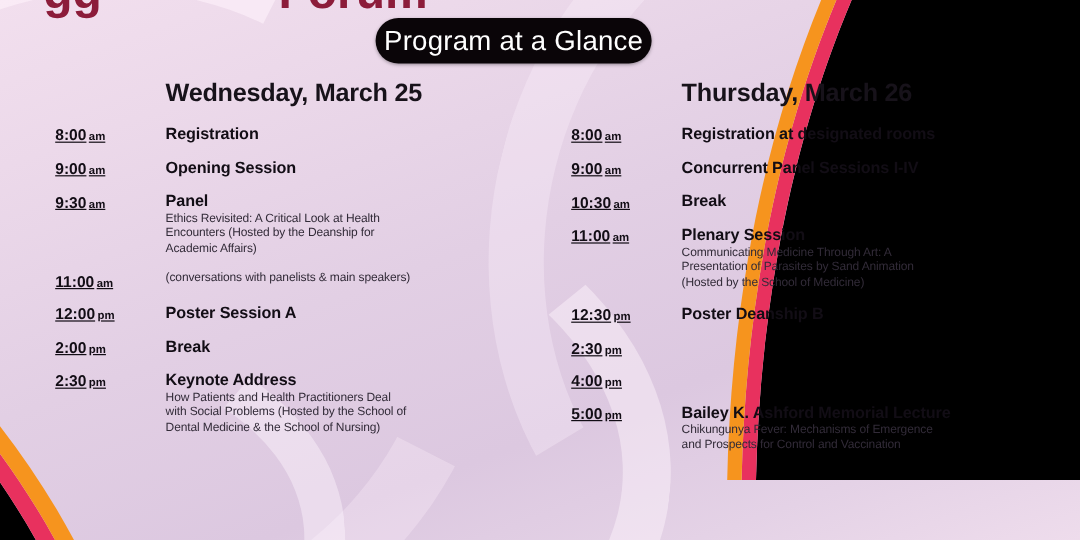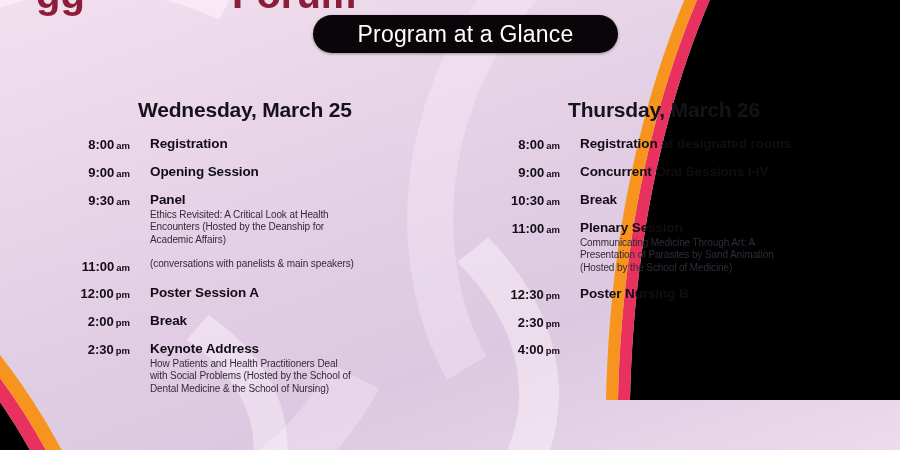--- a/index.html
+++ b/index.html
@@ -82,21 +82,21 @@
   .arc-wrap { position: absolute; pointer-events: none; }
 
   .arc-tr { right: -230px; top: -300px; width: 560px; height: 700px; }
   .arc-bl { left: -300px; bottom: -350px; width: 420px; height: 620px; }
 
   
   .glance-pill {
     position: absolute;
     left: 313px;
     top: 15px;
-    width: 305px;
+    width: 230px;
     height: 38px;
     background: #0a0508;
     border-radius: 19px;
     display: flex;
     align-items: center;
     justify-content: center;
     box-shadow: 0 1px 3px rgba(0,0,0,0.35);
     z-index: 6;
   }
   .glance-pill-text {
@@ -124,21 +124,20 @@
     white-space: nowrap;
   }
   .logo-word.left  { left: 36px;  top: 0px; }
   .logo-word.right { left: 232px; top: 0px; }
 
   
   .columns {
     position: absolute;
     inset: 0;
     z-index: 4;
-    margin-top: 32px;
   }
   .col {
     position: absolute;
     top: 66px;
   }
   .col-wed { left: 46px;  width: 420px; }
   .col-thu { left: 476px; width: 420px; }
 
   .day-title {
     font-size: 21px;
@@ -152,28 +151,28 @@
 
   .rows { display: block; }
 
   .row {
     display: flex;
     align-items: flex-start;
     margin-bottom: 11px;
   }
   .row-time {
     flex: 0 0 84px;
-    text-align: right;
-    padding-right: 20px;
+    padding-right: 8px;
     padding-top: 1px;
     white-space: nowrap;
     color: #120d15;
     font-weight: 700;
     font-size: 13px;
     font-family: "Liberation Sans", sans-serif;
+    text-decoration: underline;
   }
   .row-time .ampm {
     font-size: 9.5px;
     font-weight: 700;
     margin-left: 2px;
   }
   .row-body {
     flex: 1 1 auto;
     padding-left: 0px;
   }
@@ -287,47 +286,55 @@
       <div class="rows">
           <div class="row">
             <div class="row-time">8:00<span class="ampm">am</span></div>
             <div class="row-body">
               <div class="row-title">Registration at designated rooms</div>
             </div>
           </div>
           <div class="row">
             <div class="row-time">9:00<span class="ampm">am</span></div>
             <div class="row-body">
-              <div class="row-title">Concurrent Oral Sessions I-IV</div>
+              <div class="row-title">Concurrent Panel Sessions I-IV</div>
             </div>
           </div>
           <div class="row">
             <div class="row-time">10:30<span class="ampm">am</span></div>
             <div class="row-body">
               <div class="row-title">Break</div>
             </div>
           </div>
           <div class="row">
             <div class="row-time">11:00<span class="ampm">am</span></div>
             <div class="row-body">
               <div class="row-title">Plenary Session</div>
               <div class="row-desc">Communicating Medicine Through Art: A
 Presentation of Parasites by Sand Animation
 (Hosted by the School of Medicine)</div>
             </div>
           </div>
           <div class="row">
             <div class="row-time">12:30<span class="ampm">pm</span></div>
             <div class="row-body">
-              <div class="row-title">Poster Nursing B</div>
+              <div class="row-title">Poster Deanship B</div>
             </div>
           </div>
           <div class="row">
             <div class="row-time">2:30<span class="ampm">pm</span></div>
           </div>
           <div class="row">
             <div class="row-time">4:00<span class="ampm">pm</span></div>
+          </div>
+          <div class="row">
+            <div class="row-time">5:00<span class="ampm">pm</span></div>
+            <div class="row-body">
+              <div class="row-title">Bailey K. Ashford Memorial Lecture</div>
+              <div class="row-desc">Chikungunya Fever: Mechanisms of Emergence
+and Prospects for Control and Vaccination</div>
+            </div>
           </div>
         </div>
     </div>
   </div>
 
 </div>
 
 </body></html>

